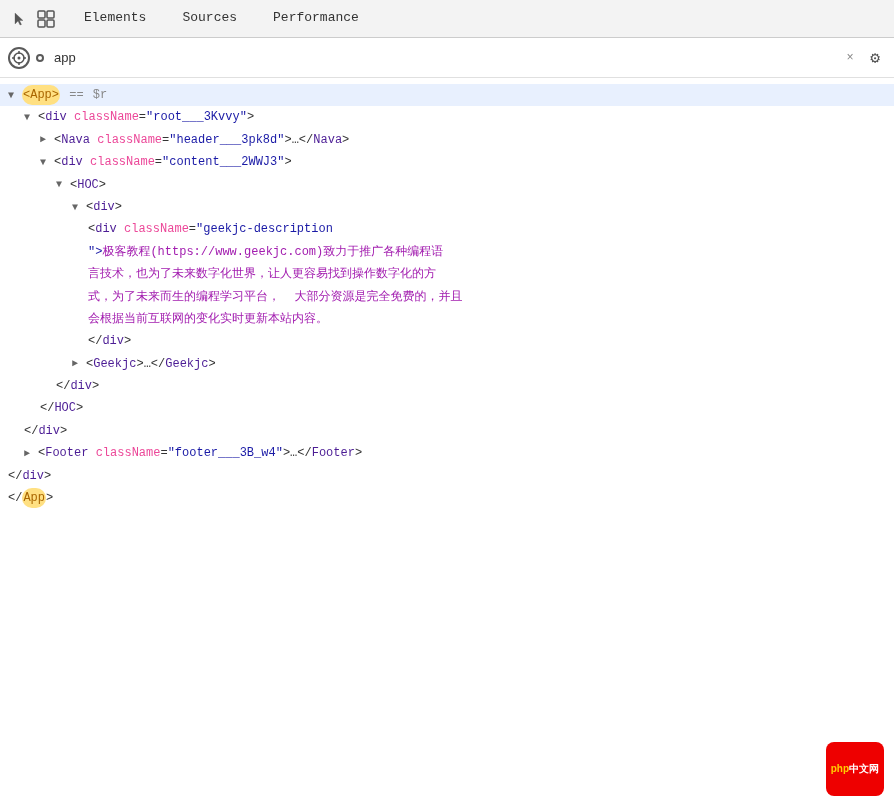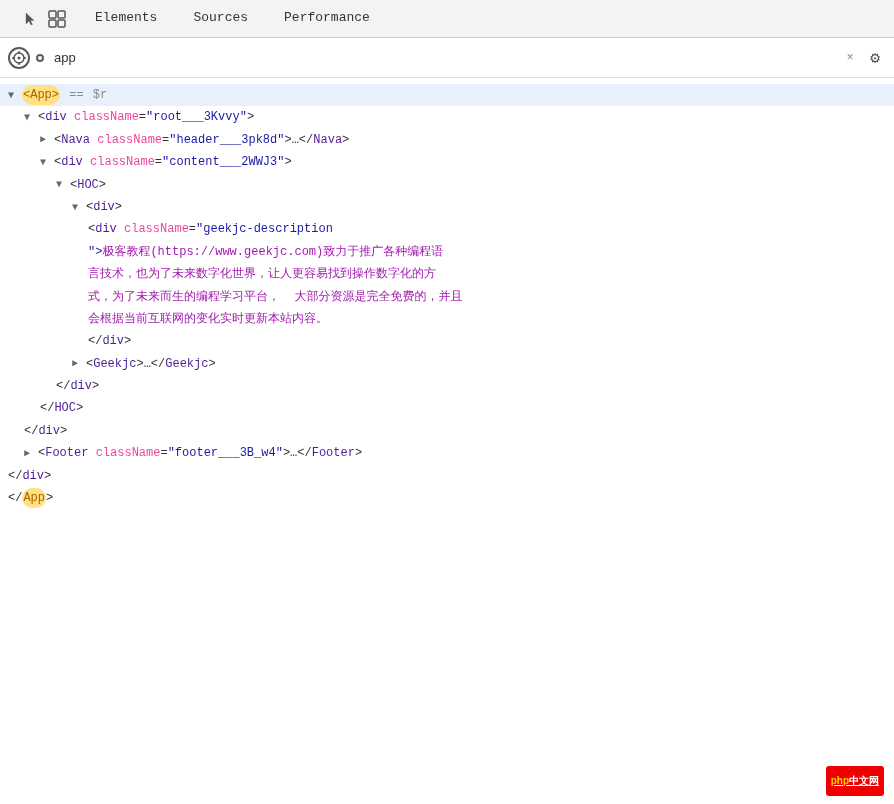--- a/index.html
+++ b/index.html
@@ -11,21 +11,21 @@
       overflow: hidden;
     }
 
     
     .devtools-toolbar {
       display: flex;
       align-items: center;
       height: 38px;
       background: #f3f3f3;
       border-bottom: 1px solid #ccc;
-      padding: 0 21px;
+      padding: 0 10px;
     }
     .toolbar-icons {
       display: flex;
       align-items: center;
       gap: 6px;
       margin-right: 10px;
     }
     .toolbar-icon {
       width: 20px;
       height: 20px;
@@ -154,24 +154,23 @@
 
     
     .php-logo {
       position: fixed;
       bottom: 8px;
       right: 10px;
       background: #e00;
       color: #fff;
       font-size: 10px;
       font-weight: bold;
-      padding: 8px 5px;
-      border-radius: 3px;
+      padding: 20px 5px;
+      border-radius: 8px;
       font-family: Arial, sans-serif;
-      text-decoration: underline;
     }
     .php-logo span {
       color: #ffcc00;
     }
   </style>
 </head>
 <body>
 
 <div class="devtools-toolbar">
   <div class="toolbar-icons">

